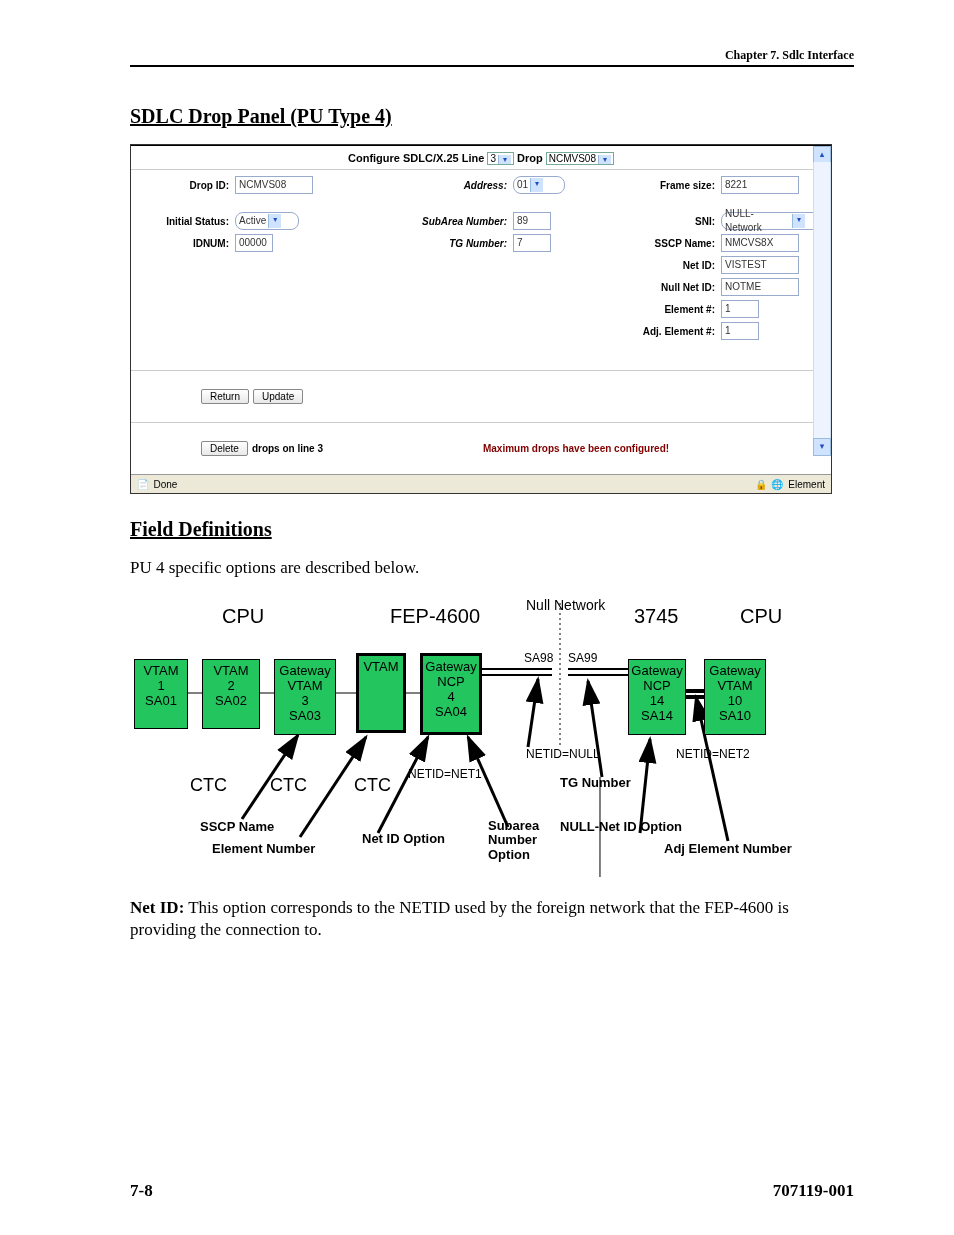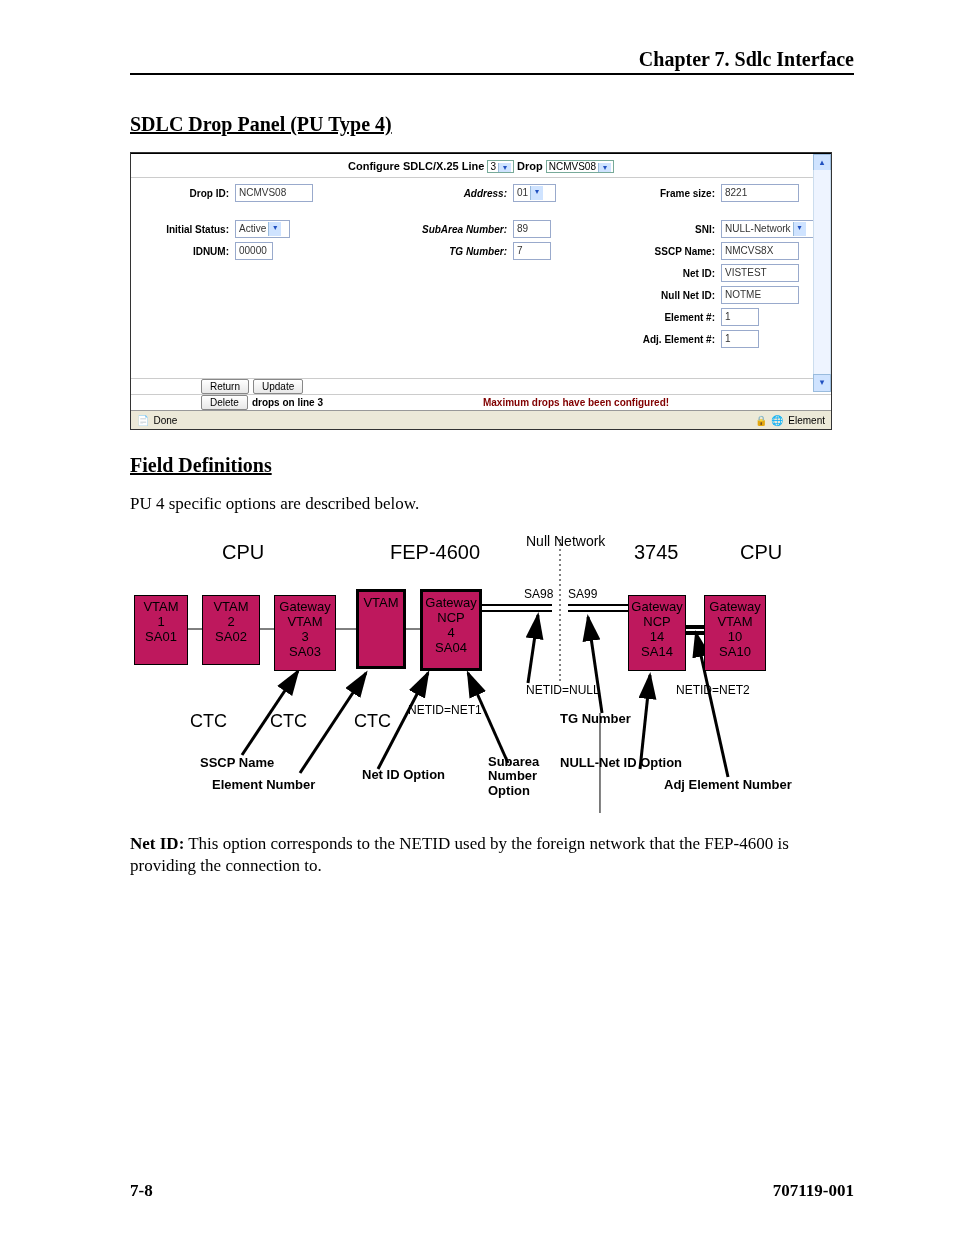--- a/index.html
+++ b/index.html
@@ -13,21 +13,21 @@
     width: 954px;
     min-height: 1235px;
     box-sizing: border-box;
     padding: 48px 100px 40px 130px;
     position: relative;
   }
   .chapter-header {
     border-bottom: 2px solid #000;
     text-align: right;
     font-weight: bold;
-    font-size: 20px;
+    font-size: 12px;
     padding-bottom: 2px;
     margin-bottom: 38px;
   }
   .section-title {
     font-weight: bold;
     text-decoration: underline;
     font-size: 20px;
     margin-bottom: 16px;
   }
   .body-text {
@@ -140,27 +140,27 @@
     border: 1px solid #9ac;
     background: #fff;
     padding: 1px 3px;
     font-size: 10px;
     min-width: 30px;
     height: 14px;
     line-height: 14px;
     color: #333;
   }
   .row .val.wide { min-width: 70px; }
-  .row .val.dd { padding-right: 8px; display: flex; align-items: center;}
+  .row .val.dd { padding-right: 17px; display: flex; align-items: center; border-radius: 8px;}
   .row .val.dd .dd-arrow { height: 14px; line-height: 12px; }
   .btnrow {
     border-top: 1px solid #ccc;
     display: flex;
     align-items: center;
-    padding: 0 6px;
+    padding: 18px 6px;
     gap: 4px;
     font-size: 10px;
   }
   .btnrow.second { border-top: 1px solid #ccc; }
   .winbtn {
     border: 1px solid #888;
     background: linear-gradient(#fff,#e8e8e8);
     padding: 1px 8px;
     font-size: 10px;
     border-radius: 2px;
@@ -218,21 +218,21 @@
   }
   .diagram .hdr { position: absolute; top: 8px; font-size: 20px; }
   .dbox {
     position: absolute;
     border: 1px solid #000;
     text-align: center;
     font-size: 13px;
     line-height: 1.15;
     padding-top: 4px;
     box-sizing: border-box;
-    background: #be185d;
+    background: #22c55e;
   }
   .thickbox { border-width: 3px; }
   .dlabel { position: absolute; font-size: 13px; font-weight: bold; }
   .dlabel.small { font-size: 12px; }
   .footer {
     position: absolute;
     left: 130px;
     right: 100px;
     bottom: 34px;
     display: flex;

